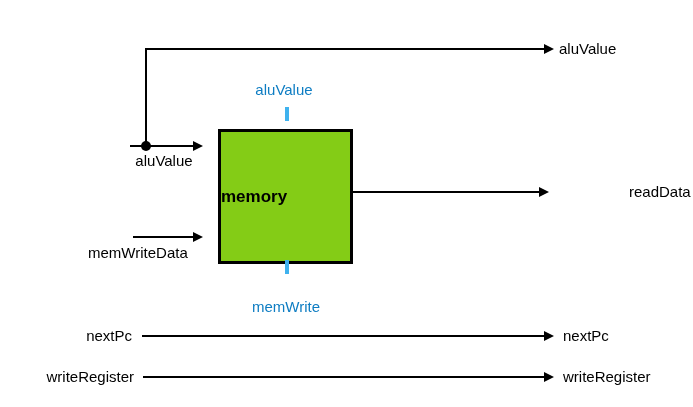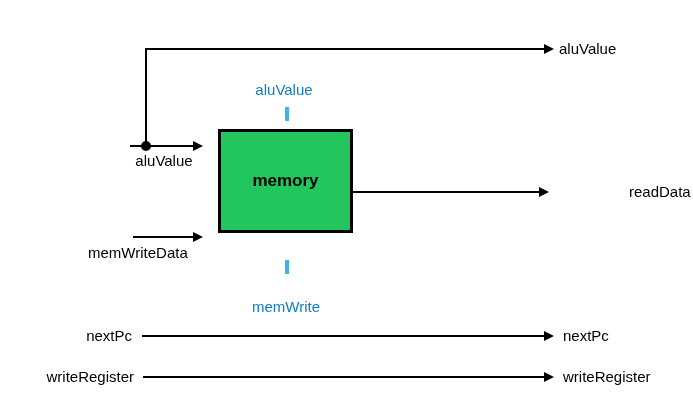--- a/index.html
+++ b/index.html
@@ -49,27 +49,27 @@
     width: 10px;
     height: 10px;
     border-radius: 50%;
     background: #000000;
   }
   .block {
     position: absolute;
     left: 218px;
     top: 129px;
     width: 135px;
-    height: 104px;
+    height: 135px;
     border: 3px solid #000000;
     box-sizing: border-box;
-    background: #22c55e;
+    background: #84cc16;
     display: flex;
     align-items: center;
-    justify-content: center;
+    justify-content: flex-start;
   }
   .block-label {
     font-size: 17px;
     font-weight: bold;
     color: #000000;
   }
   .tick {
     position: absolute;
     width: 4px;
     height: 14px;

